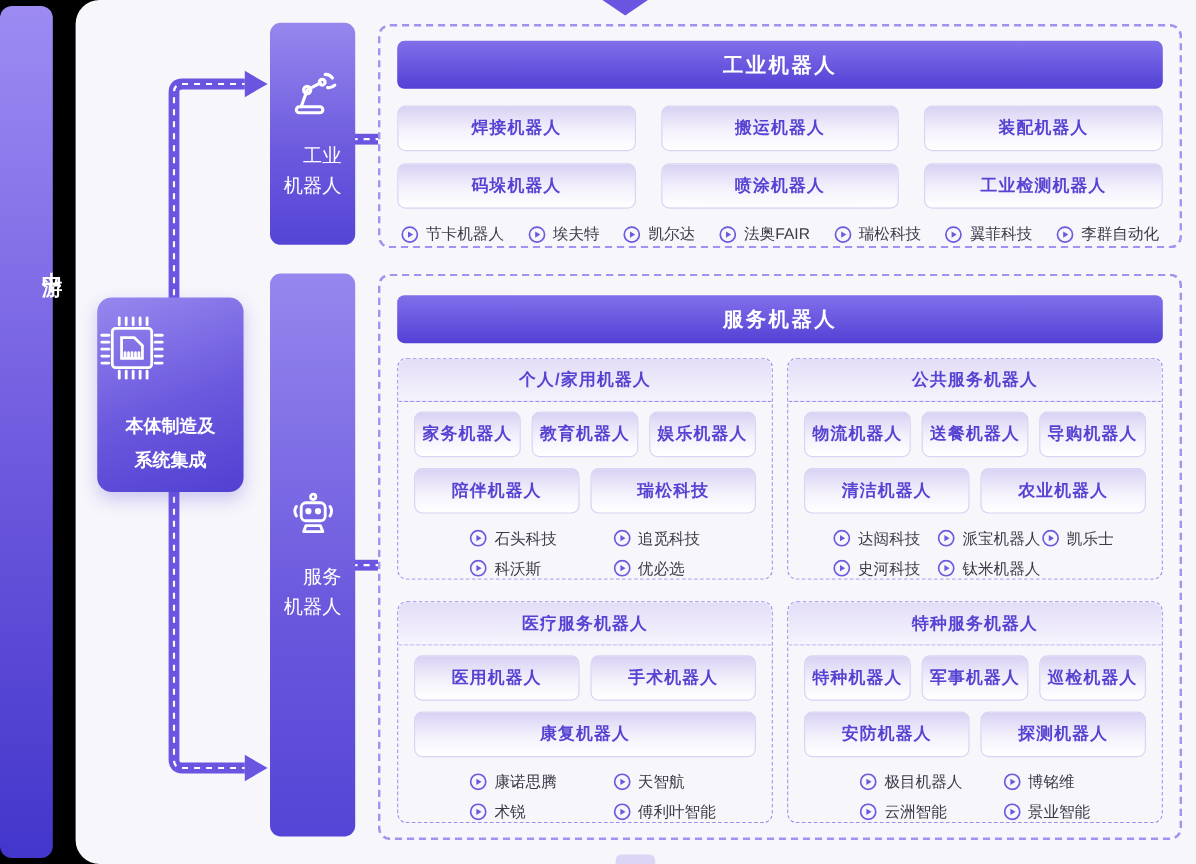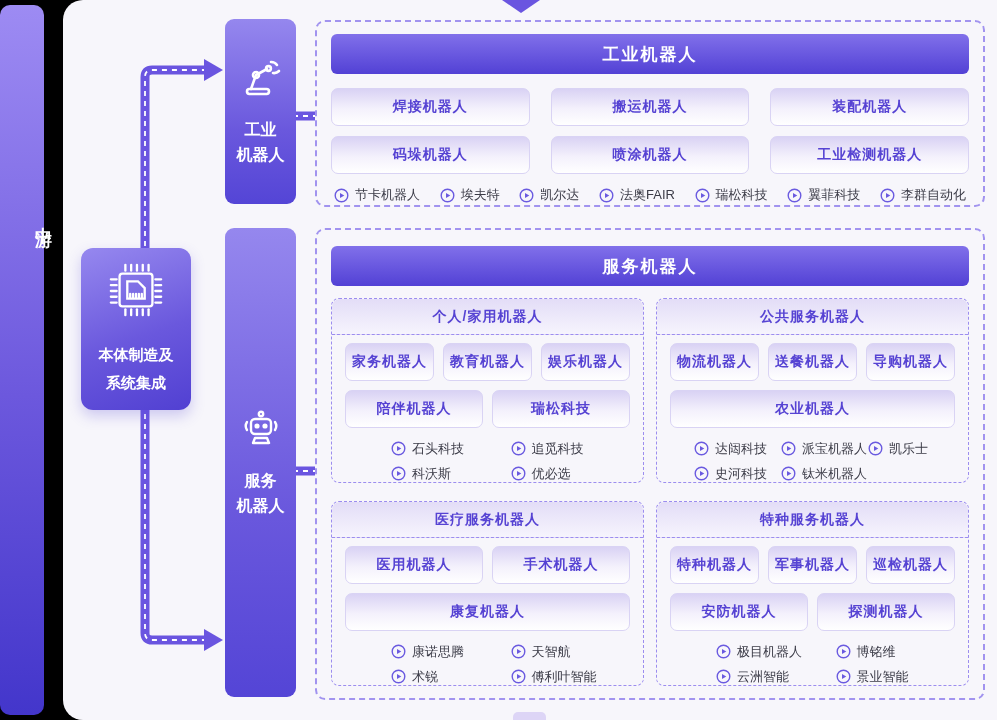--- a/index.html
+++ b/index.html
@@ -23,35 +23,35 @@
   .connectors{position:absolute;left:0;top:0;z-index:1;}
 
   
   .top-arrow{position:absolute;left:502px;top:0;width:0;height:0;z-index:2;
              border-left:19px solid transparent;border-right:19px solid transparent;
              border-top:13px solid #6a55e0;}
   .bottom-nub{position:absolute;left:513px;top:712px;width:33px;height:8px;
               background:#ddd5f6;border-radius:5px 5px 0 0;z-index:2;}
 
   
-  .center-box{position:absolute;left:81px;top:248px;width:110px;height:162px;
+  .center-box{position:absolute;left:81px;top:248px;width:122px;height:162px;
               background:linear-gradient(160deg,#9688ef 0%,#6a58dd 55%,#5140d2 100%);
               border-radius:12px;z-index:2;display:flex;flex-direction:column;
-              align-items:center;justify-content:center;gap:18px;
+              justify-content:center;gap:18px;
               box-shadow:0 6px 14px rgba(80,64,210,.25);}
   .center-box .labels{color:#fff;font-size:15px;font-weight:bold;text-align:center;line-height:1.85;}
 
   
   .side-bar{position:absolute;left:225px;width:71px;
             background:linear-gradient(180deg,#9587ee 0%,#6a58dd 60%,#5445d6 100%);
             border-radius:9px;z-index:2;display:flex;flex-direction:column;
             align-items:center;justify-content:center;gap:13px;}
   .side-bar.industrial{top:19px;height:185px;}
   .side-bar.service{top:228px;height:469px;}
-  .side-bar .bar-label{color:#fff;font-size:16px;font-weight:bold;text-align:center;line-height:1.55;}
+  .side-bar .bar-label{color:#fff;font-size:16px;font-weight:normal;text-align:right;line-height:1.55;}
 
   
   .panel{position:absolute;left:315px;width:670px;border:2px dashed #a193ef;
          border-radius:10px;z-index:2;box-sizing:border-box;background:#f7f6fb;}
   .panel.industrial-panel{top:20px;height:187px;}
   .panel.service-panel{top:228px;height:472px;}
 
   .panel-header{height:40px;margin:12px 14px 0;border-radius:6px;
                 background:linear-gradient(180deg,#8170ea 0%,#6а55e0 45%,#5241d5 100%);
                 background:linear-gradient(180deg,#8170ea 0%,#5241d5 100%);
@@ -323,20 +323,21 @@
         </section>
         <section class="sub">
           <div class="sub-title">公共服务机器人</div>
           <div class="sub-body">
             <div class="item-row">
               <div class="item-box">物流机器人</div>
               <div class="item-box">送餐机器人</div>
               <div class="item-box">导购机器人</div>
             </div>
             <div class="item-row">
+              <div class="item-box">清洁机器人</div>
               <div class="item-box">农业机器人</div>
             </div>
             <div class="sub-companies" style="grid-template-columns: repeat(3, 1fr); padding-left: 24px;">
               <div class="company">
                 <span class="play">
                   <svg width="15" height="15" viewBox="0 0 15 15">
                     <circle cx="7.5" cy="7.5" r="6.3" fill="none" stroke="#6a5ae0" stroke-width="1.4"></circle>
                     <path d="M6 4.9 L10.3 7.5 L6 10.1 Z" fill="#6a5ae0"></path>
                   </svg>
                 </span>

